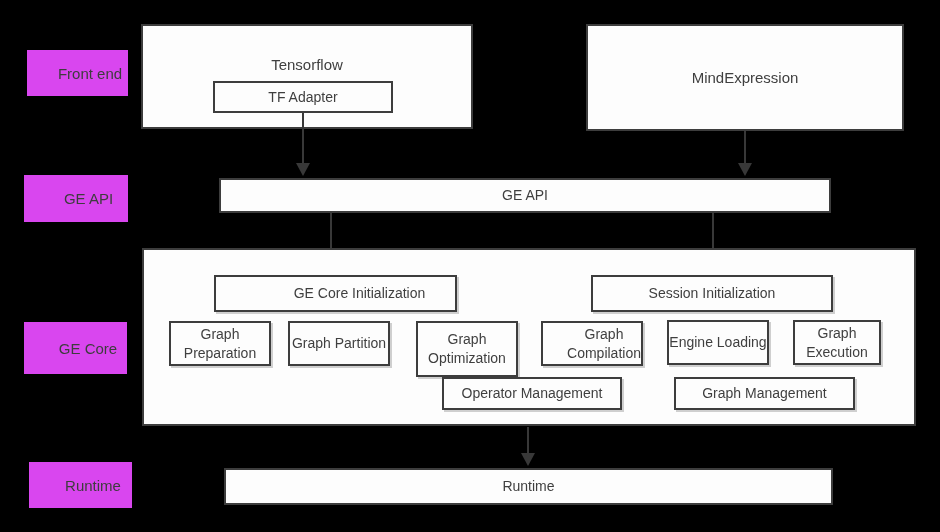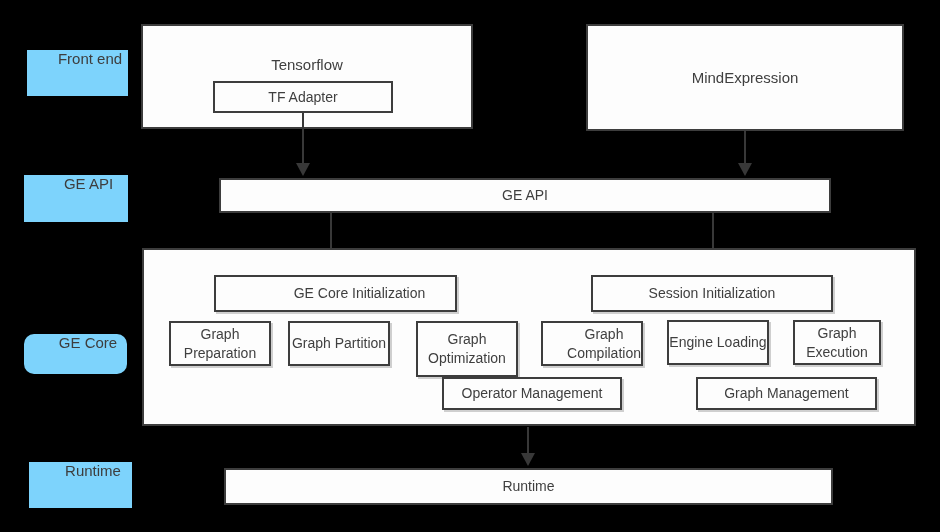--- a/index.html
+++ b/index.html
@@ -24,32 +24,32 @@
     display: flex;
     align-items: center;
     justify-content: center;
     text-align: center;
     font-size: 14px;
     line-height: 1.3;
     color: #3f3f3f;
   }
   .row-label {
     position: absolute;
-    background: #7dd3fc;
+    background: #d946ef;
     display: flex;
-    align-items: flex-start;
+    align-items: center;
     justify-content: center;
     font-size: 15px;
     color: #3d3d3d;
     box-sizing: border-box;
     padding-left: 25px;
   }
   .lbl-front-end { left: 27px;  top: 50px;  width: 101px; height: 46px; }
   .lbl-ge-api    { left: 24px;  top: 175px; width: 104px; height: 47px; }
-  .lbl-ge-core   { left: 24px;  top: 334px; width: 103px; height: 40px; border-radius: 10px; }
+  .lbl-ge-core   { left: 24px;  top: 322px; width: 103px; height: 52px; }
   .lbl-runtime   { left: 29px;  top: 462px; width: 103px; height: 46px; }
 
   .tensorflow-box { left: 141px; top: 24px; width: 332px; height: 105px; display: block; }
   .tensorflow-title {
     position: absolute;
     left: 0; right: 0; top: 29px;
     text-align: center;
     font-size: 15px;
     color: #3f3f3f;
   }
@@ -80,21 +80,21 @@
 
   .stage-0 { left: 25px;  top: 71px; width: 102px; height: 45px; }
   .stage-1 { left: 144px; top: 71px; width: 102px; height: 45px; }
   .stage-2 { left: 272px; top: 71px; width: 102px; height: 56px; }
   .stage-3 { left: 397px; top: 71px; width: 102px; height: 45px; padding-left: 24px; }
   .stage-4 { left: 523px; top: 70px; width: 102px; height: 45px; }
   .stage-5 { left: 649px; top: 70px; width: 88px; height: 45px; }
 
   .mgmt-0 { left: 51px;  top: 127px; width: 181px; height: 33px; }
   .mgmt-1 { left: 298px; top: 127px; width: 180px; height: 33px; }
-  .mgmt-2 { left: 552px; top: 127px; width: 181px; height: 33px; }
+  .mgmt-2 { left: 530px; top: 127px; width: 181px; height: 33px; }
 
   .runtime-bar { left: 224px; top: 468px; width: 609px; height: 37px; font-size: 14px; }
 
   .arrow {
     position: absolute;
     width: 14px;
   }
   .arrow .shaft {
     position: absolute;
     left: 6px;

